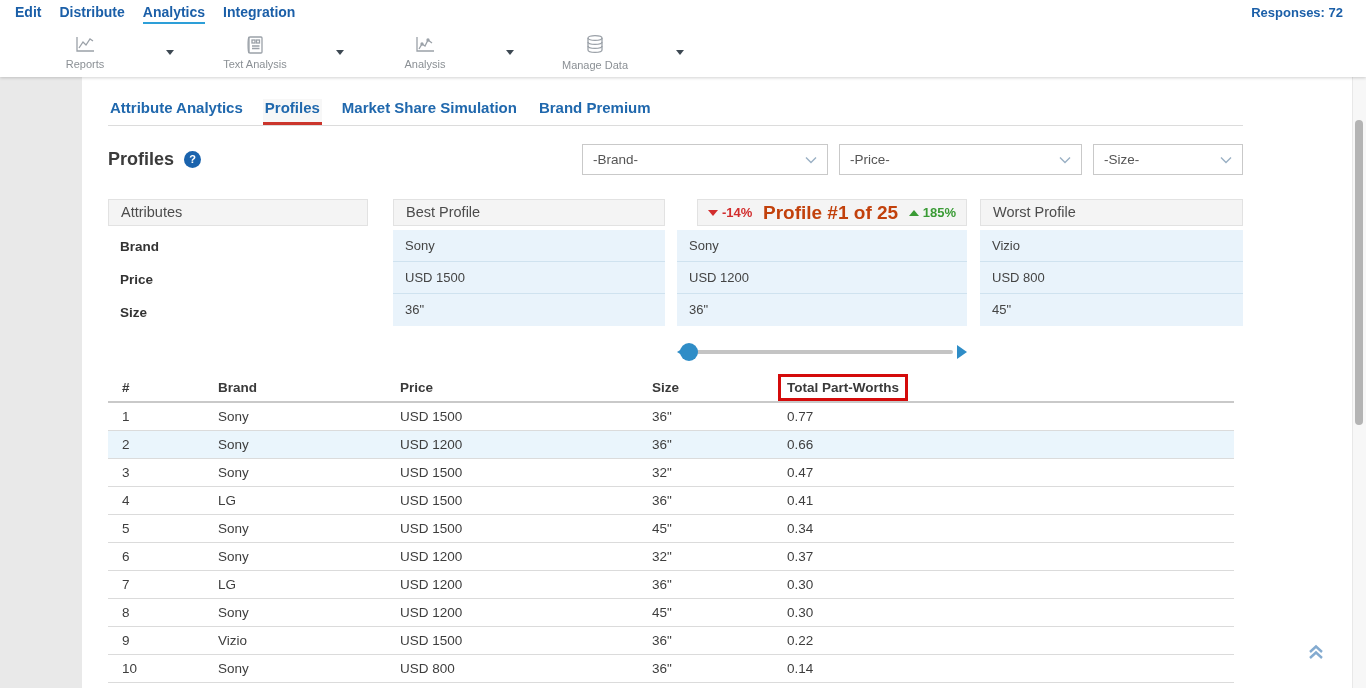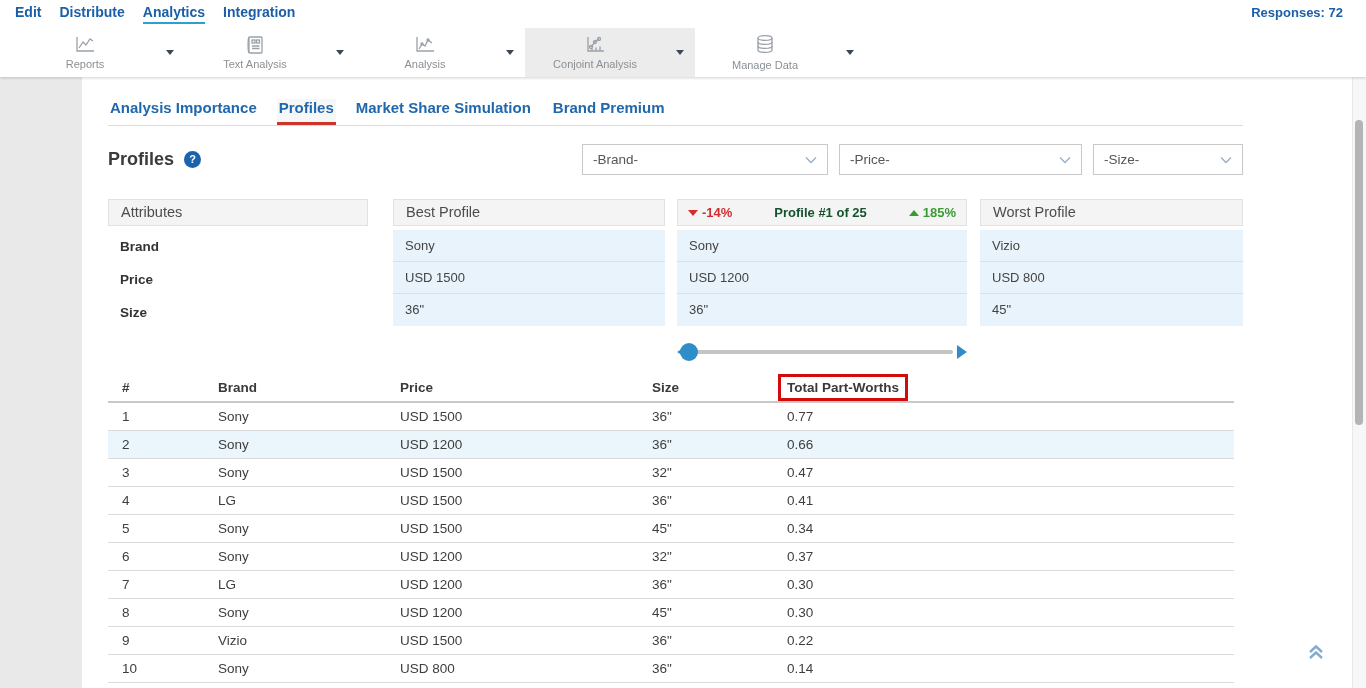--- a/index.html
+++ b/index.html
@@ -46,22 +46,22 @@
   .dd-brand { width:246px; } .dd-price { width:243px; } .dd-size { width:150px; }
   .dd-chev { margin-left:auto; }
   
   .panels { display:flex; margin-top:24px; }
   .panel-attrs { width:260px; margin-right:25px; }
   .panel-best  { width:272px; margin-right:12px; }
   .panel-cur   { width:290px; margin-right:13px; }
   .panel-worst { width:263px; }
   .panel-header { height:27px; line-height:25px; background:#f4f4f4; border:1px solid #e2e2e2;
     padding-left:12px; font-size:14.5px; color:#4c4c4c; }
-  .cur-header { display:flex; align-items:flex-end; padding:0 10px; }
-  .cur-title { flex:1; text-align:center; font-size:13px; font-weight:700; color:#14532d; }
+  .cur-header { display:flex; align-items:flex-end; padding:0 10px;margin-left:20px; }
+  .cur-title { flex:1; text-align:center; font-size:19px; font-weight:700; color:#c2410c; }
   .pct { font-size:13px; font-weight:700; display:flex; align-items:center; gap:4px; }
   .pct.down { color:#d22d2d; } .pct.up { color:#3a9b35; }
   .tri-down { width:0;height:0;border-left:5px solid transparent;border-right:5px solid transparent;
     border-top:6px solid #d22d2d; }
   .tri-up { width:0;height:0;border-left:5px solid transparent;border-right:5px solid transparent;
     border-bottom:6px solid #3a9b35; }
   .attr-row { height:33px; line-height:33px; padding-left:12px; font-size:13.5px;
     font-weight:700; color:#333; }
   .panel-vals { margin-top:4px; }
   .val-row { height:32px; line-height:32px; background:#e9f3fb; padding-left:12px;
@@ -152,38 +152,20 @@
             <circle cx="15" cy="5" r="1" fill="#9ba1a8"></circle>
         </svg>
       </span>
       <span class="tool-label">Analysis</span>
     </div>
     <div class="tool-caret">
         <span class="caret-down"></span>
       </div>
   </div>
 
-  <div class="tool-group selected">
-    <div class="tool-main">
-      <span class="tool-icon">
-        <svg width="24" height="20" viewBox="0 0 24 20" fill="none" stroke="#9ba1a8" stroke-width="1.3">
-          <path d="M5 2 V16 H21"></path>
-          <polyline points="8,12 12,7 16,4"></polyline>
-          <circle cx="8" cy="12" r="1.5"></circle>
-            <circle cx="12" cy="7" r="1.5"></circle>
-            <circle cx="16" cy="4" r="1.5"></circle>
-          <path d="M9 16 V13.5 M13 16 V12.5 M17 16 V11.5"></path>
-        </svg>
-      </span>
-      <span class="tool-label">Conjoint Analysis</span>
-    </div>
-    <div class="tool-caret">
-        <span class="caret-down"></span>
-      </div>
-  </div>
 
   <div class="tool-group">
     <div class="tool-main">
       <span class="tool-icon">
         <svg width="22" height="22" viewBox="0 0 22 22" fill="none" stroke="#9ba1a8" stroke-width="1.3">
           <ellipse cx="11" cy="4" rx="7" ry="2.4"></ellipse>
           <path d="M4 4 V16 C4 17.3 7.1 18.4 11 18.4 C14.9 18.4 18 17.3 18 16 V4"></path>
           <path d="M4 8 C4 9.3 7.1 10.4 11 10.4 C14.9 10.4 18 9.3 18 8"></path>
           <path d="M4 12 C4 13.3 7.1 14.4 11 14.4 C14.9 14.4 18 13.3 18 12"></path>
         </svg>
@@ -194,21 +176,21 @@
         <span class="caret-down"></span>
       </div>
   </div>
 
 </div>
 
 <div class="content">
   <div class="inner">
 
     <div class="subtabs">
-      <span class="subtab">Analysis Importance</span>
+      <span class="subtab">Attribute Analytics</span>
       <span class="subtab active">Profiles</span>
       <span class="subtab">Market Share Simulation</span>
       <span class="subtab">Brand Premium</span>
     </div>
     <div class="tab-divider"></div>
 
     <div class="head-row">
       <span class="page-title">Profiles</span>
       <span class="help-icon">?</span>
       <div class="filters">

